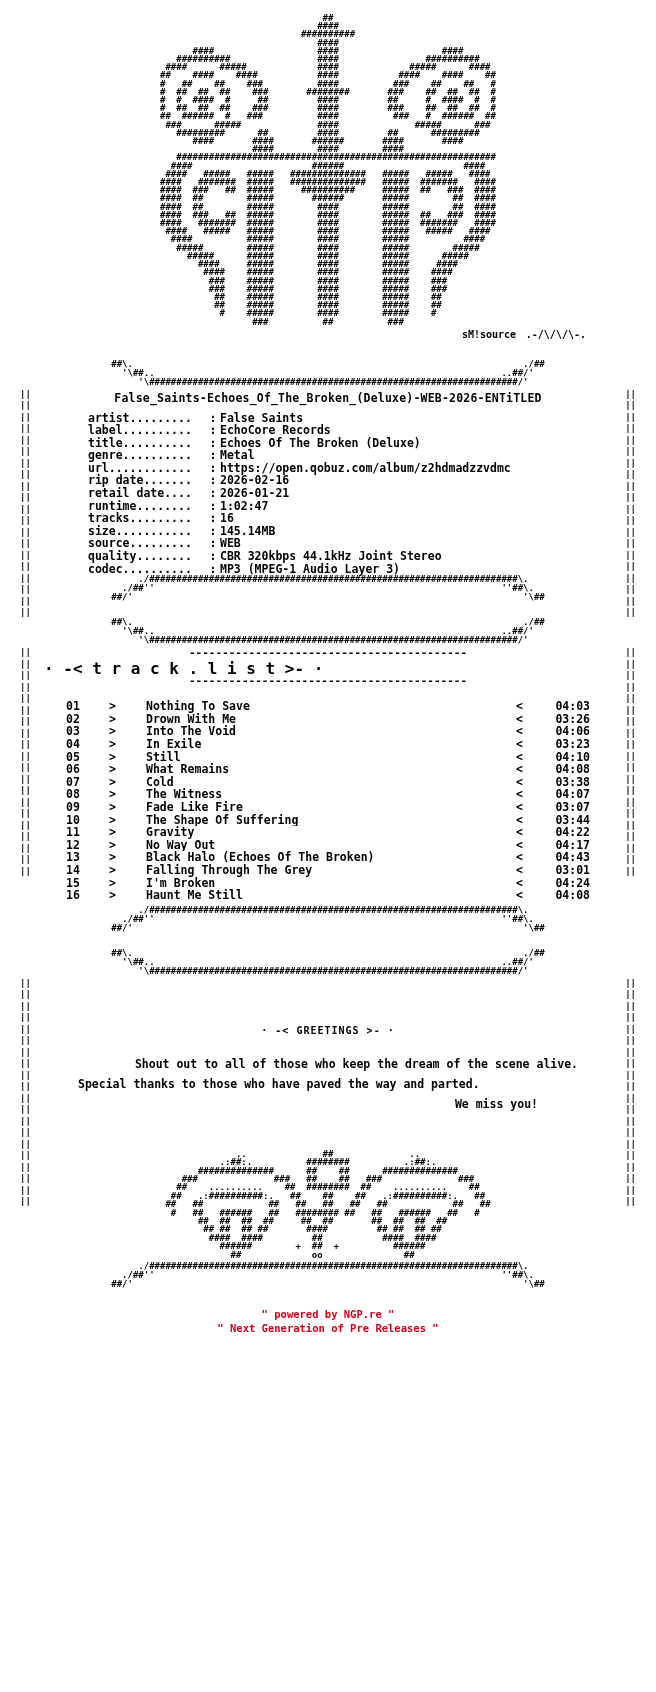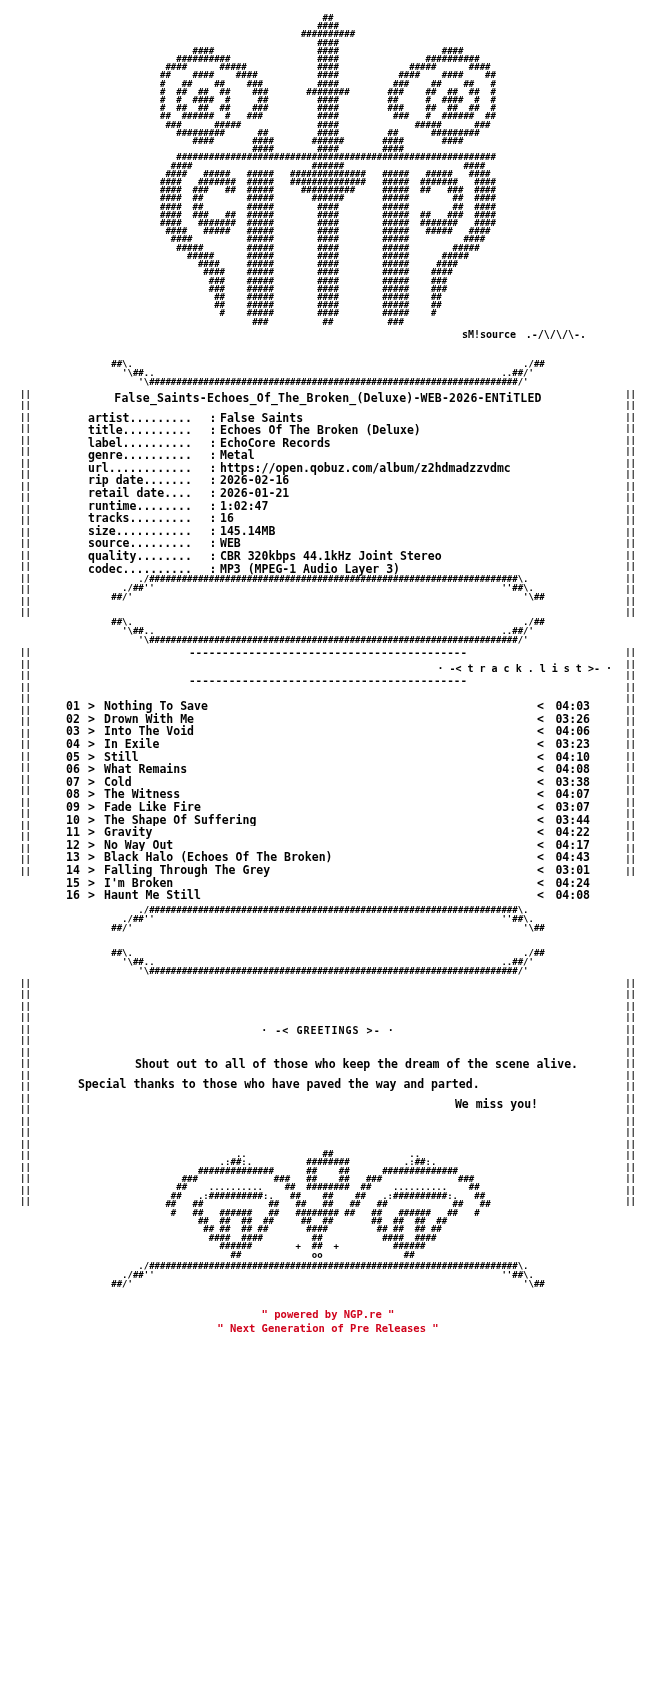--- a/index.html
+++ b/index.html
@@ -109,22 +109,22 @@
   }
   td.fkey { width: 118px; }
   td.fsep { width: 14px; text-align: center; }
   td.fval { }
 
   
   .tracks {
     margin-top: 14px;
   }
   .tl-title {
-    text-align: right;
-    font-size: 10px;
+    text-align: left;
+    font-size: 16px;
     line-height: 13px;
     font-weight: bold;
     padding-top: 4px;
   }
   .tl-rule {
     text-align: center;
     font-size: 11px;
     line-height: 11px;
     font-weight: bold;
     letter-spacing: 0px;
@@ -132,20 +132,21 @@
   .tl-list {
     margin-top: 14px;
     padding: 0 22px 4px 22px;
     font-size: 11.5px;
     line-height: 12.6px;
     font-weight: bold;
   }
   .trk {
     display: flex;
     white-space: pre;
+    gap: 21px;
   }
   .trk .num { width: 22px; }
   .trk .gt { width: 16px; }
   .trk .name { flex: 1 1 auto; overflow: hidden; }
   .trk .tgt { width: 14px; text-align: right; }
   .trk .time { width: 46px; text-align: right; }
 
   
   .greets {
     margin-top: 14px;
@@ -296,28 +297,28 @@
       </div>
 
       <table class="fields">
         <tbody>
           <tr>
             <td class="fkey">artist.........</td>
             <td class="fsep">:</td>
             <td class="fval">False Saints</td>
           </tr>
           <tr>
+            <td class="fkey">label..........</td>
+            <td class="fsep">:</td>
+            <td class="fval">EchoCore Records</td>
+          </tr>
+          <tr>
             <td class="fkey">title..........</td>
             <td class="fsep">:</td>
             <td class="fval">Echoes Of The Broken (Deluxe)</td>
-          </tr>
-          <tr>
-            <td class="fkey">label..........</td>
-            <td class="fsep">:</td>
-            <td class="fval">EchoCore Records</td>
           </tr>
           <tr>
             <td class="fkey">genre..........</td>
             <td class="fsep">:</td>
             <td class="fval">Metal</td>
           </tr>
           <tr>
             <td class="fkey">url............</td>
             <td class="fsep">:</td>
             <td class="fval">https://open.qobuz.com/album/z2hdmadzzvdmc</td>

